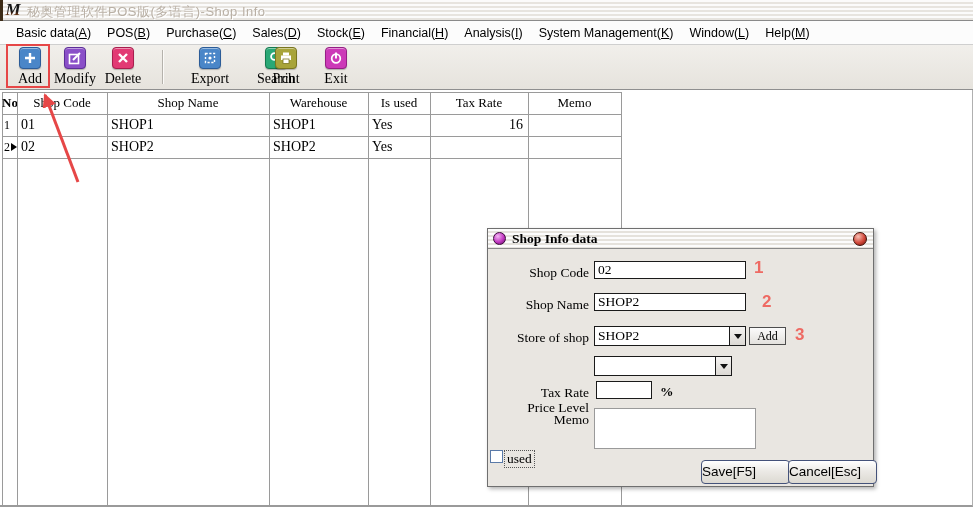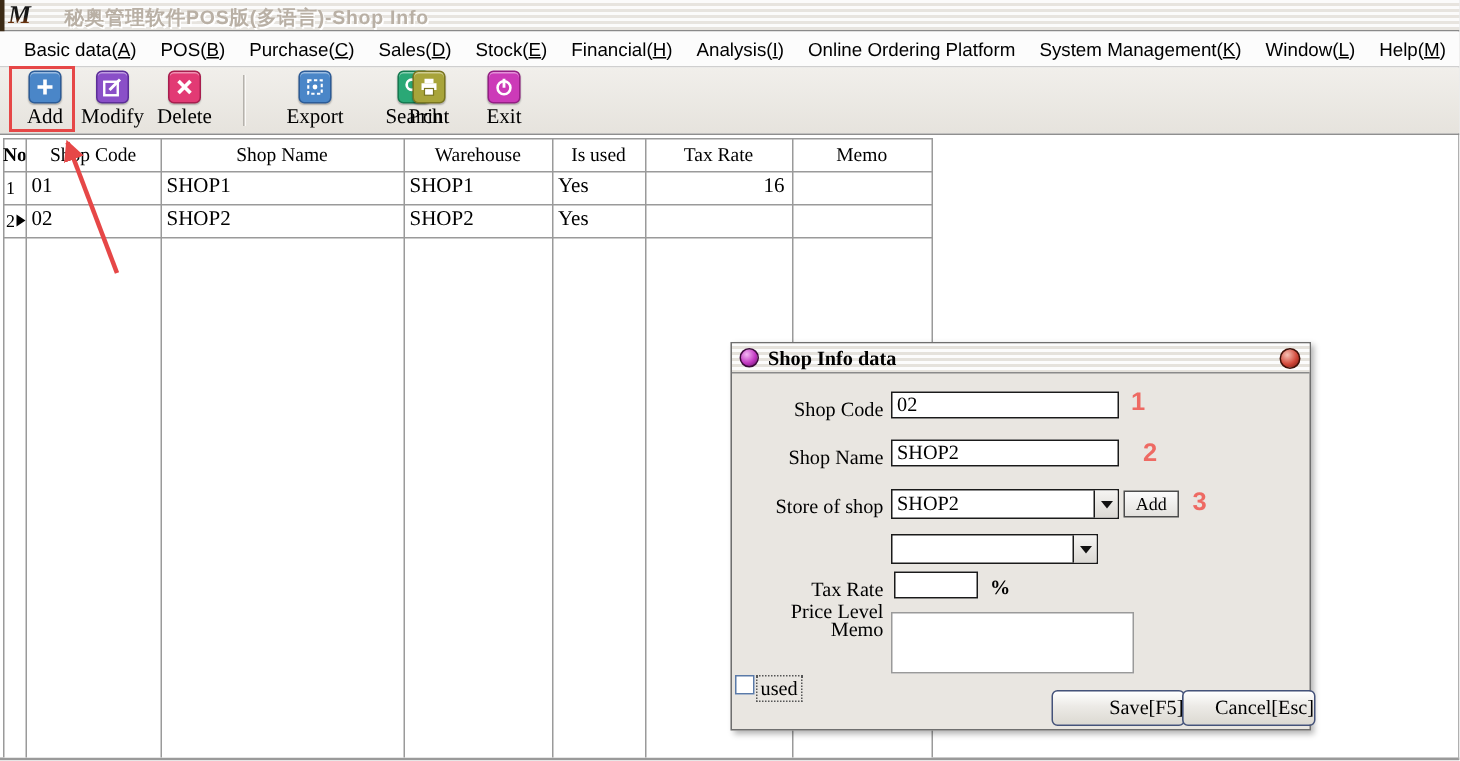--- a/index.html
+++ b/index.html
@@ -11,21 +11,21 @@
 
   
   .titlebar { position:absolute; left:0; top:0; width:973px; height:21px;
     background:repeating-linear-gradient(to bottom,#fbfbfb 0 2px,#e7e4df 2px 4px);
     border-bottom:1px solid #8a8a8a; }
   .titlebar-leftedge { position:absolute; left:0; top:0; width:3px; height:21px; background:#3c2b16; }
   .app-logo { position:absolute; left:4px; top:0px; width:18px; height:20px;
     font-family:"Liberation Serif", serif; font-weight:bold; font-style:italic; font-size:17px;
     background:linear-gradient(#161616 55%, #d25400); -webkit-background-clip:text; background-clip:text;
     color:transparent; line-height:20px; text-align:center; }
-  .title-text { position:absolute; left:43px; top:3px; font-size:13px; font-weight:bold;
+  .title-text { position:absolute; left:27px; top:3px; font-size:13px; font-weight:normal;
     color:#b9b0a5; text-shadow:1px 1px 0 #ffffff; letter-spacing:0.5px; white-space:nowrap; }
 
   
   .menubar { position:absolute; left:0; top:21px; width:973px; height:24px; background:#fcfcfc;
     border-bottom:1px solid #cfcfcf; display:flex; align-items:center; padding-left:8px; }
   .menu-item { font-size:12.5px; color:#000; padding:3px 8px; white-space:nowrap; cursor:default; }
   .menu-item .accel { text-decoration:underline; }
 
   
   .toolbar { position:absolute; left:0; top:45px; width:973px; height:45px;
@@ -84,22 +84,22 @@
   .combo-caret { width:0; height:0; border-left:4px solid transparent; border-right:4px solid transparent;
     border-top:5px solid #111; }
   .mini-btn { position:absolute; border:1px solid #4d4d4d; background:linear-gradient(#fbfbfb,#e3e1dd);
     font-family:"Liberation Serif", serif; font-size:12px; text-align:center; line-height:16px; cursor:default; }
   .dlg-textarea { position:absolute; border:1px solid #9a9a9a; background:#fff; resize:none;
     font-family:"Liberation Serif", serif; font-size:13px; outline:none; }
   .checkbox { position:absolute; width:13px; height:13px; background:#fff; border:1px solid #5a7aa8; }
   .check-label { position:absolute; font-family:"Liberation Serif", serif; font-size:13.5px;
     border:1px dotted #555; padding:0 2px; }
   .xp-btn { position:absolute; width:89px; height:24px; border:1px solid #44527a; border-radius:4px;
-    background:linear-gradient(#ffffff,#eceae6 45%, #dcd9d2); font-family:Liberation Serif, serif;
-    font-size:13.5px; color:#000; text-align:right; line-height:22px;
+    background:linear-gradient(#ffffff,#eceae6 45%, #dcd9d2); font-family:Liberation Sans, sans-serif;
+    font-size:13.5px; color:#000; text-align:left; line-height:22px;
     box-shadow:inset 0 1px 0 #fff; cursor:default; }
   .pct { position:absolute; font-family:"Liberation Serif", serif; font-size:13.5px; font-weight:bold; }
 </style>
 </head>
 <body>
 
 <div class="window">
 
   <div class="titlebar">
     <div class="titlebar-leftedge"></div>
@@ -108,21 +108,20 @@
   </div>
 
   <div class="menubar">
     <span class="menu-item"><span>Basic data(</span><span class="accel">A</span><span>)</span></span>
     <span class="menu-item"><span>POS(</span><span class="accel">B</span><span>)</span></span>
     <span class="menu-item"><span>Purchase(</span><span class="accel">C</span><span>)</span></span>
     <span class="menu-item"><span>Sales(</span><span class="accel">D</span><span>)</span></span>
     <span class="menu-item"><span>Stock(</span><span class="accel">E</span><span>)</span></span>
     <span class="menu-item"><span>Financial(</span><span class="accel">H</span><span>)</span></span>
     <span class="menu-item"><span>Analysis(</span><span class="accel">I</span><span>)</span></span>
-    <span class="menu-item"><span>Online Ordering Platform</span></span>
     <span class="menu-item"><span>System Management(</span><span class="accel">K</span><span>)</span></span>
     <span class="menu-item"><span>Window(</span><span class="accel">L</span><span>)</span></span>
     <span class="menu-item"><span>Help(</span><span class="accel">M</span><span>)</span></span>
   </div>
 
   <div class="toolbar">
     <div class="tool-item" style="left:8px;width:44px;">
       <div class="tool-icon" style="background:#4a86c8;border:1px solid #2c5c98;">
         <svg width="14" height="14" viewBox="0 0 14 14">
             <path d="M7 2v10M2 7h10" stroke="#fff" stroke-width="2.4"></path>

